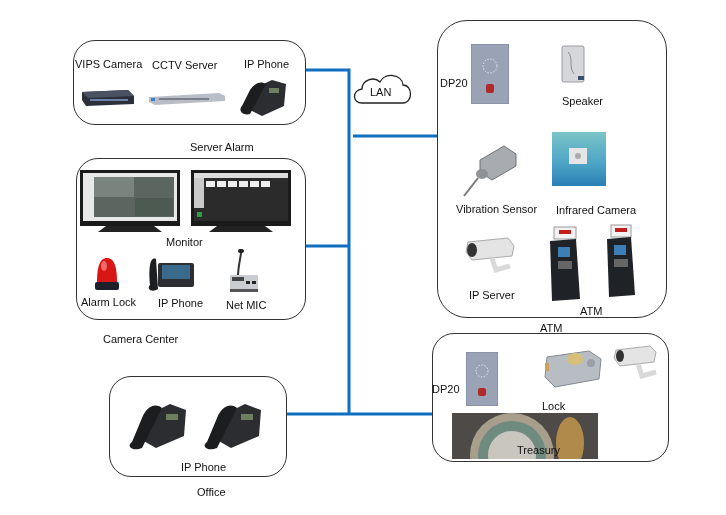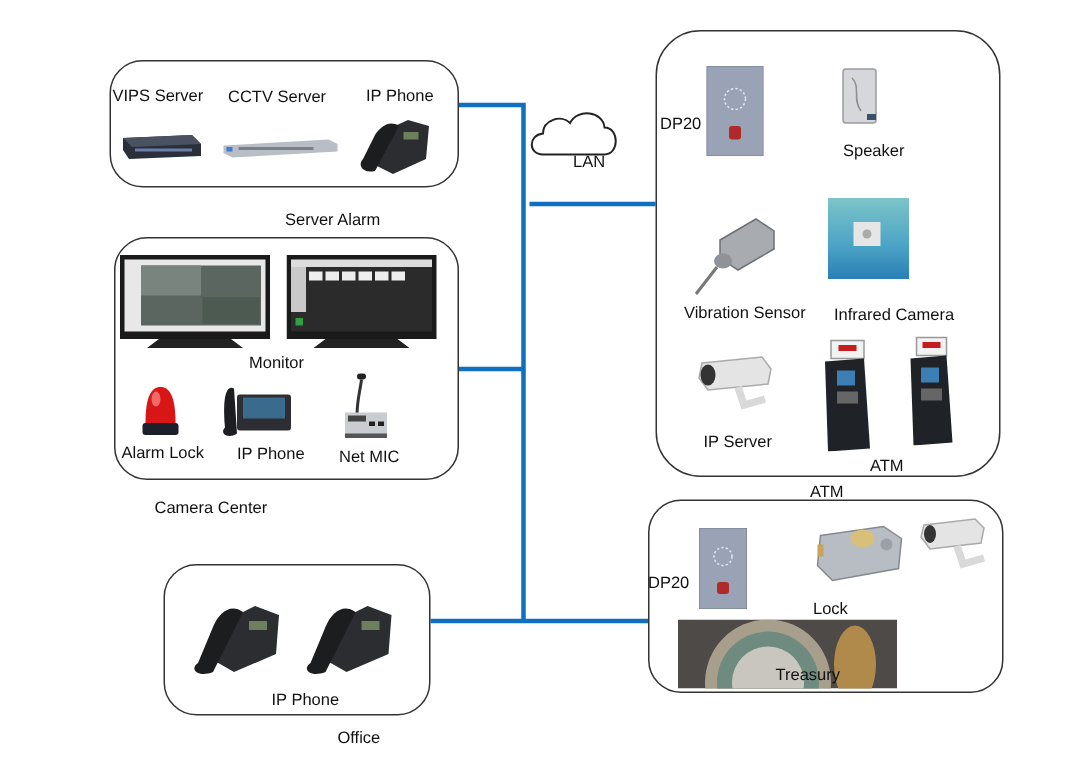--- a/index.html
+++ b/index.html
@@ -23,24 +23,24 @@
   <g stroke="#7a1f1f" stroke-width="2">
     <line x1="510" y1="68" x2="555" y2="67"></line>
     <line x1="489" y1="108" x2="495" y2="142"></line>
     <line x1="509" y1="108" x2="550" y2="131"></line>
     <line x1="500" y1="368" x2="542" y2="370"></line>
   </g>
   <g>
     <path d="M362,103 C352,103 352,90 362,89 C362,80 374,76 380,82 C385,72 402,74 403,85 C413,85 413,103 403,103 Z" fill="#fff" stroke="#222" stroke-width="1.3"></path>
   </g>
 </svg>
-<span class="lbl" style="left:370px;top:102px;margin-left:12px;">LAN</span>
+<span class="lbl" style="left:370px;top:86px;">LAN</span>
 
 <div class="box" style="left:73px;top:40px;width:233px;height:85px;"></div>
-<span class="lbl" style="left:75px;top:58px;">VIPS Server</span>
+<span class="lbl" style="left:75px;top:58px;">VIPS Camera</span>
 <span class="lbl" style="left:152px;top:59px;">CCTV Server</span>
 <span class="lbl" style="left:244px;top:58px;">IP Phone</span>
 <svg class="dev" style="left:80px;top:86px;" width="56" height="22">
   <polygon points="2,6 48,4 54,10 54,18 6,20 2,14" fill="#2a2f3a"></polygon>
   <polygon points="2,6 48,4 54,10 8,12" fill="#4a5262"></polygon>
   <rect x="10" y="13" width="38" height="2" fill="#6b7fa8"></rect>
 </svg>
 <svg class="dev" style="left:147px;top:92px;" width="80" height="14">
   <polygon points="2,5 72,1 78,4 78,9 8,13 2,10" fill="#b9bec6"></polygon>
   <rect x="12" y="6" width="50" height="2" fill="#7a8089"></rect>
@@ -106,21 +106,21 @@
   <polygon points="16,20 44,6 60,12 58,38 30,50 16,42" fill="#2b2d30"></polygon>
   <path d="M6,44 C0,48 6,54 16,50 L36,10 C28,4 20,10 16,20 Z" fill="#1c1d1f"></path>
   <rect x="40" y="16" width="12" height="6" fill="#6d7f5f"></rect>
 </svg>
 <svg class="dev" style="left:201px;top:398px;" width="64" height="54">
   <polygon points="16,20 44,6 60,12 58,38 30,50 16,42" fill="#2b2d30"></polygon>
   <path d="M6,44 C0,48 6,54 16,50 L36,10 C28,4 20,10 16,20 Z" fill="#1c1d1f"></path>
   <rect x="40" y="16" width="12" height="6" fill="#6d7f5f"></rect>
 </svg>
 <span class="lbl" style="left:181px;top:461px;">IP Phone</span>
-<span class="lbl" style="left:197px;top:486px;margin-left:28px;">Office</span>
+<span class="lbl" style="left:197px;top:486px;">Office</span>
 
 <div class="box" style="left:437px;top:20px;width:230px;height:298px;border-radius:30px;"></div>
 <span class="lbl" style="left:440px;top:77px;">DP20</span>
 <svg class="dev" style="left:471px;top:44px;" width="38" height="60">
   <rect x="0" y="0" width="38" height="60" fill="#9aa3b6" stroke="#7d8599"></rect>
   <circle cx="19" cy="22" r="7" fill="none" stroke="#e6e8ee" stroke-dasharray="1.5,1.5"></circle>
   <rect x="15" y="40" width="8" height="9" rx="2" fill="#b02a2a"></rect>
 </svg>
 <svg class="dev" style="left:560px;top:44px;" width="28" height="40">
   <rect x="2" y="2" width="22" height="36" rx="2" fill="#d5d7da" stroke="#9a9ca0"></rect>

